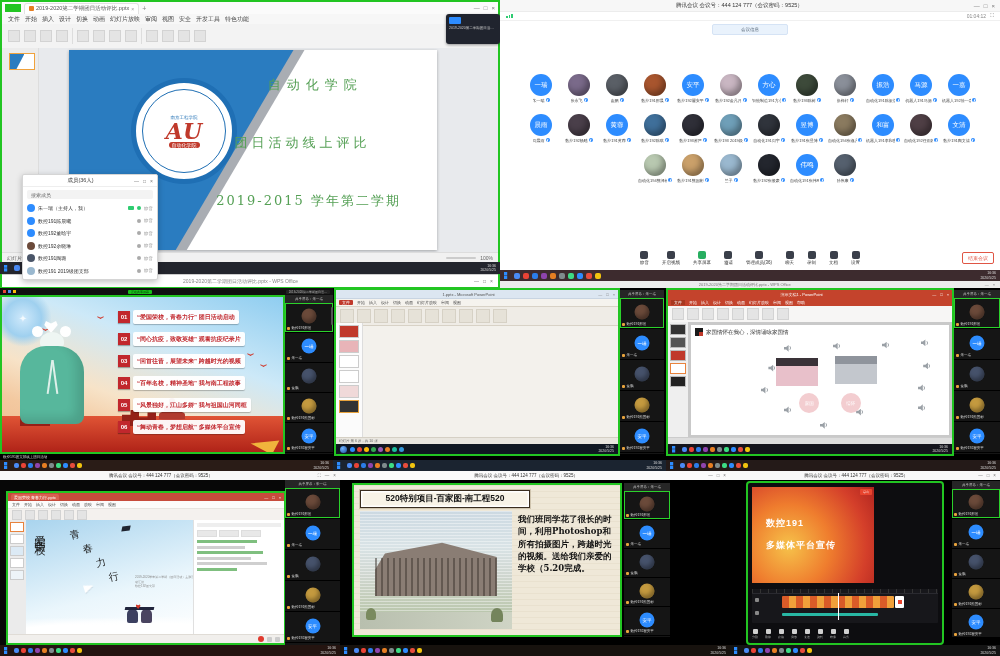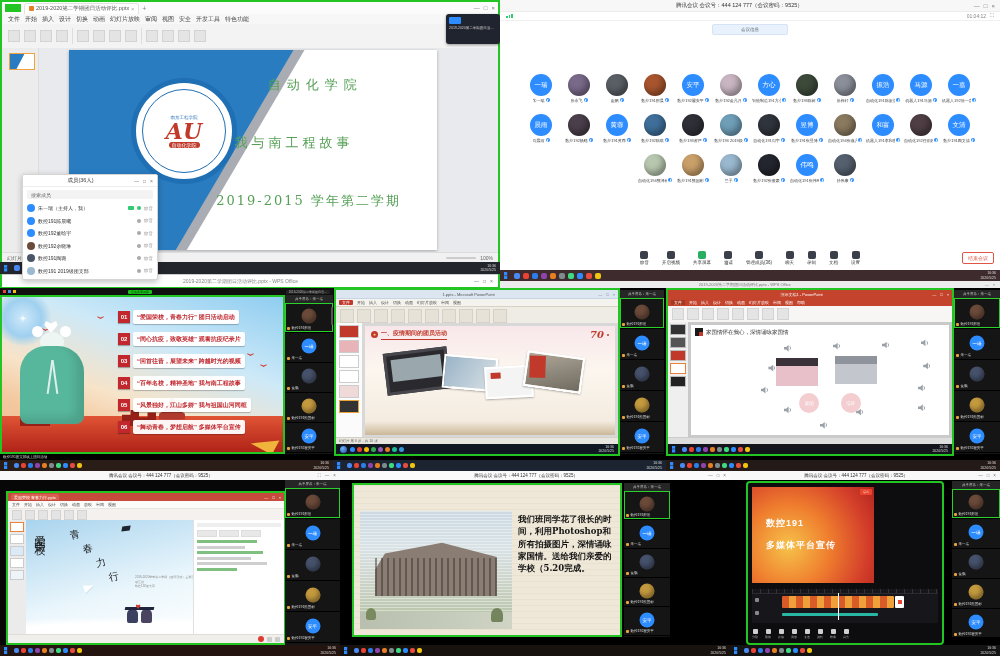--- a/index.html
+++ b/index.html
@@ -138,21 +138,21 @@
         <div class="abs" style="inset:0;background:#2a7cc0;clip-path:polygon(0 0,61% 0,29% 100%,0 100%);"></div>
 
         <div class="abs" style="left:62px;top:28px;width:96px;height:96px;background:#fff;border:5px solid #1f6fb4;border-radius:50%;display:flex;flex-direction:column;align-items:center;justify-content:center;">
           <div class="abs" style="inset:6px;border:1.5px solid #1f6fb4;border-radius:50%;"></div>
           <span style="font-size:4.5px;color:#1f6fb4;">南京工程学院</span>
           <span class="serif" style="font-size:22px;font-weight:bold;font-style:italic;color:#c0392b;line-height:1;">AU</span>
           <span style="font-size:5px;color:#fff;background:#c0392b;border-radius:4px;padding:0 3px;">自动化学院</span>
         </div>
 
         <div class="abs serif" style="left:54%;top:13%;font-size:13px;color:#55a055;letter-spacing:6px;white-space:nowrap;">自动化学院</div>
-        <div class="abs serif" style="left:45%;top:42%;font-size:13px;color:#55a055;letter-spacing:4px;white-space:nowrap;">我与南工程故事</div>
+        <div class="abs serif" style="left:45%;top:42%;font-size:13px;color:#55a055;letter-spacing:4px;white-space:nowrap;">团日活动线上评比</div>
         <div class="abs serif" style="left:40%;top:71%;font-size:13px;color:#55a055;letter-spacing:2px;white-space:nowrap;">2019-2015 学年第二学期</div>
       </div>
     </div>
 
     <div class="abs" style="left:22px;top:174px;width:134px;height:104px;background:#fff;border:1px solid #d5d5d5;box-shadow:0 2px 6px rgba(0,0,0,.25);border-radius:2px;z-index:5;">
       <div class="row" style="height:11px;border-bottom:1px solid #eee;padding:0 4px;">
         <span class="grow" style="text-align:center;font-size:5.5px;color:#444;">成员(36人)</span>
         <span class="winbtns" style="font-size:5px;">
           <span>—</span>
           <span>□</span>
@@ -767,43 +767,20 @@
           <span class="rb2"></span>
       </div>
 
       <div class="abs" style="left:0;top:33px;bottom:16px;width:26px;background:#fbfbfb;border-right:1px solid #ddd;">
         <div style="width:18px;height:11px;background:#c0392b;border:1px solid #ccc;margin:2px auto;"></div>
         <div style="width:18px;height:11px;background:#e8b4b8;border:1px solid #ccc;margin:2px auto;"></div>
         <div style="width:18px;height:11px;background:#fff;border:1px solid #ccc;margin:2px auto;"></div>
         <div style="width:18px;height:11px;background:#fff;border:1px solid #ccc;margin:2px auto;"></div>
         <div style="width:18px;height:11px;background:#f0d9d9;border:1px solid #ccc;margin:2px auto;"></div>
         <div style="width:18px;height:11px;background:#333;border:1px solid #e8a33d;margin:2px auto;"></div>
-      </div>
-      <div class="abs" style="left:26px;top:33px;right:0;bottom:16px;background:#d8d8d8;">
-        <div class="abs" style="inset:3px;background:linear-gradient(180deg,#f8e7ea,#fcf6ef 40%,#f2e9dc);">
-          <div class="row" style="padding:3px 6px 0 6px;gap:3px;">
-            <span style="width:7px;height:7px;border-radius:50%;background:#c0392b;color:#f6d46a;font-size:4px;display:flex;align-items:center;justify-content:center;">★</span>
-            <span style="font-size:6px;font-weight:bold;color:#c0392b;border-bottom:1px solid #c0392b;padding-bottom:1px;">一、疫情期间的团员活动</span>
-            <span class="grow"></span>
-            <span class="serif" style="font-size:10px;font-weight:bold;font-style:italic;color:#c0392b;">70</span>
-            <span style="width:2px;height:2px;background:#c0392b;border-radius:50%;"></span>
-          </div>
-
-          <div class="abs" style="left:20px;top:24px;width:58px;height:36px;background:#2a2a2e;border:3px solid #47474d;transform:rotate(-7deg);">
-            <div style="margin:4px;height:22px;background:#9aa7ad;"></div>
-          </div>
-          <div class="abs" style="left:78px;top:30px;width:50px;height:30px;background:linear-gradient(120deg,#9ab4c8,#d8e0e4);border:2px solid #fff;transform:rotate(5deg);box-shadow:0 1px 2px rgba(0,0,0,.3);"></div>
-          <div class="abs" style="left:120px;top:40px;width:44px;height:28px;background:#f4f4f4;border:2px solid #fff;transform:rotate(-3deg);box-shadow:0 1px 2px rgba(0,0,0,.3);">
-            <span class="abs" style="left:4px;top:4px;width:10px;height:6px;background:#c0392b;"></span>
-          </div>
-          <div class="abs" style="left:160px;top:28px;width:54px;height:32px;background:linear-gradient(160deg,#b0a89a,#6f6a60);border:2px solid #fff;transform:rotate(8deg);box-shadow:0 1px 2px rgba(0,0,0,.3);">
-            <span class="abs" style="left:2px;top:2px;width:16px;height:22px;background:#c0392b;transform:rotate(-6deg);"></span>
-          </div>
-          <div class="abs" style="left:0;bottom:0;right:0;height:14px;background:linear-gradient(transparent,#cbb89a);"></div>
-        </div>
       </div>
       <div class="abs row" style="left:0;right:0;bottom:10px;height:6px;background:#e9e6df;border-top:1px solid #d5d0c5;padding:0 3px;">
         <span style="font-size:3.5px;color:#666;">幻灯片 第 6 张，共 10 张</span>
       </div>
       <div class="tb" style="bottom:0;height:10px;background:#101722;">
         <span style="width:7px;height:7px;border-radius:50%;background:radial-gradient(circle at 35% 35%,#6fb3ff,#1d4e9a);flex:none;"></span>
         <span class="row" style="gap:2px;">
 
         <span class="dot" style="width: 5px; height: 5px; border-radius: 50%; background: rgb(45, 140, 255);"></span>
             <span class="dot" style="width: 5px; height: 5px; border-radius: 50%; background: rgb(234, 67, 53);"></span>
@@ -1202,29 +1179,32 @@
   <div class="panel" id="bc" style="left:340px;top:471px;width:390px;height:185px;background:#000;">
     <div class="abs row" style="left:0;top:0;right:0;height:9px;background:#fafafa;padding:0 4px;">
       <span class="grow" style="text-align:center;font-size:4.5px;color:#333;">腾讯会议 会议号：444 124 777（会议密码：9525）</span>
       <span class="winbtns" style="font-size:4.5px;">
         <span>—</span>
         <span>□</span>
         <span>×</span>
       </span>
     </div>
     <div class="abs share" style="left:14px;top:14px;width:266px;height:150px;background:repeating-linear-gradient(0deg,#efe8d8 0 5px,#e9e1cf 5px 6px);">
+      <div class="abs" style="left:6px;top:5px;width:168px;height:16px;background:#f8f3e7;border:1px solid #3a2d1f;box-shadow:inset 0 0 0 1.5px #fff,0 0 0 1px #cfc4ae;display:flex;align-items:center;justify-content:center;">
+        <span style="font-size:8.5px;font-weight:bold;color:#141414;white-space:nowrap;">520特别项目-百家图-南工程520</span>
+      </div>
       <div class="abs" style="left:6px;top:26px;width:152px;height:118px;background:linear-gradient(180deg,#ccd9e2 0%,#d9e3e6 30%,#cfd6cf 55%,#c3cdb9 75%,#aebd9e 100%);overflow:hidden;">
         <div class="abs" style="inset:0;background:repeating-linear-gradient(0deg,rgba(255,255,255,.4) 0 1px,transparent 1px 3px);"></div>
         <div class="abs" style="left:10%;top:22%;width:80%;height:50%;background:#8a7d74;clip-path:polygon(0 55%,8% 28%,55% 10%,100% 34%,100% 100%,0 100%);"></div>
         <div class="abs" style="left:10%;top:40%;width:80%;height:32%;background:repeating-linear-gradient(90deg,rgba(60,52,46,.5) 0 2px,transparent 2px 6px);"></div>
         <div class="abs" style="left:0;bottom:0;width:100%;height:14%;background:linear-gradient(90deg,#b8bfae,#cfd4c5);"></div>
         <span class="abs" style="left:4%;bottom:8%;width:10px;height:12px;background:#7a8a5f;border-radius:50% 50% 20% 20%;"></span>
         <span class="abs" style="right:6%;bottom:6%;width:12px;height:14px;background:#74845c;border-radius:50% 50% 20% 20%;"></span>
       </div>
-      <div class="abs serif" style="left:164px;top:28px;width:96px;font-size:8.5px;color:#141414;line-height:1.45;font-weight:bold;">我们班同学花了很长的时间，利用Photoshop和所有拍摄图片，深情诵咏家国情。送给我们亲爱的学校（5.20完成。</div>
+      <div class="abs serif" style="left:164px;top:28px;width:96px;font-size:8.5px;color:#141414;line-height:1.45;font-weight:bold;">我们班同学花了很长的时间，利用Photoshop和所有拍摄图片，跨越时光的视频。送给我们亲爱的学校（5.20完成。</div>
     </div>
     <div class="side" style="left:284px;top:12px;width:46px;height:154px;">
       <div class="hdr">共享屏幕：朱一瑞</div>
       <div>
 
       <div class="tile active" style="height:28px;">
           <span class="av photo" style="background: rgb(107, 74, 58);"></span>
           <span class="nm">
               <span class="micdot"></span>
               <span>数控191邢晨</span>

